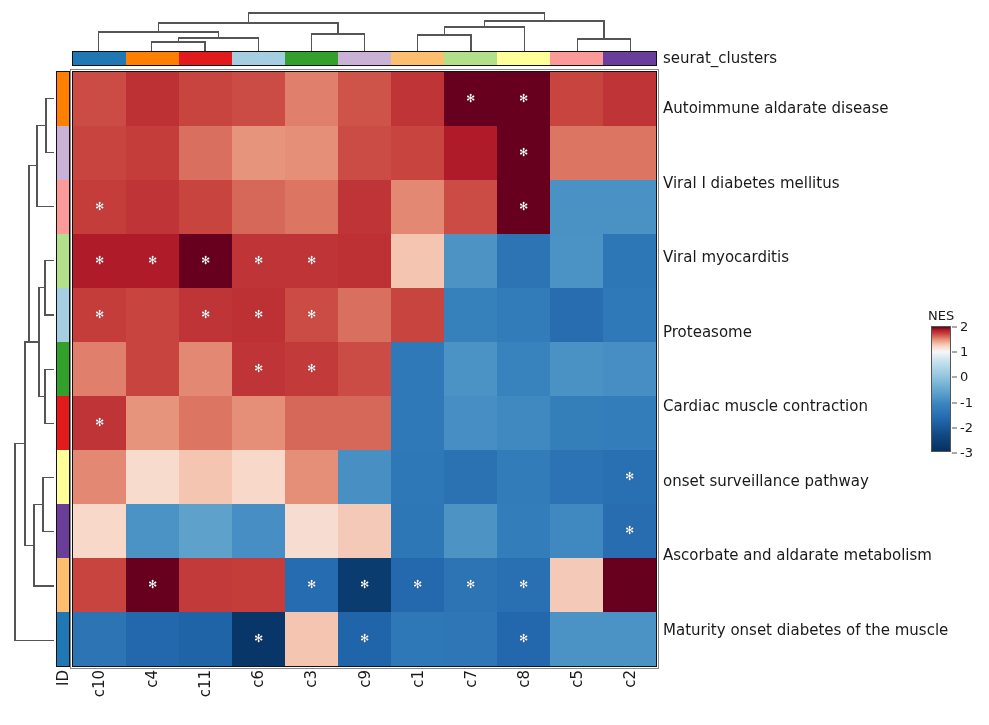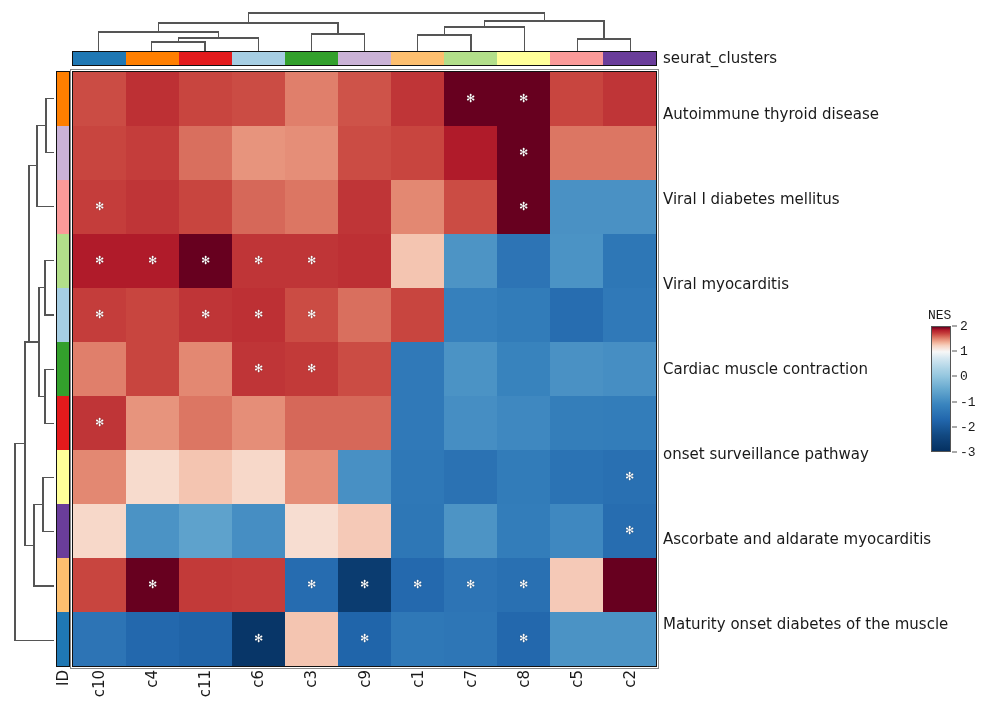--- a/index.html
+++ b/index.html
@@ -103,21 +103,21 @@
   #id-label{
     position:absolute;left:50px;top:670px;width:26px;height:55px;
     display:flex;justify-content:center;align-items:flex-start;
   }
   #id-label span{
     writing-mode:vertical-rl;transform:rotate(180deg);
     font-size:15px;color:#1a1a1a;padding-top:2px;
   }
 
   
-  #legend{position:absolute;left:928px;top:308px;width:60px;height:160px;font-family:Liberation Mono, monospace;}
+  #legend{position:absolute;left:928px;top:308px;width:60px;height:160px;}
   #legend-title{
     position:absolute;left:0;top:0;
     font-size:13px;color:#1a1a1a;white-space:nowrap;
   }
   #legend-bar{
     position:absolute;left:3px;top:18px;
     width:20px;height:126px;
     border:1px solid #555;
     box-sizing:border-box;
   }
@@ -398,26 +398,27 @@
       <div class="hcell" style="background: rgb(47, 120, 183);"></div>
       <div class="hcell" style="background: rgb(46, 118, 182);"></div>
       <div class="hcell" style="background: rgb(35, 104, 173);">
         <span class="star">✻</span>
       </div>
       <div class="hcell" style="background: rgb(75, 147, 197);"></div>
       <div class="hcell" style="background: rgb(75, 147, 197);"></div>
     </div>
 
   <div id="row-labels">
-      <div class="rl">Autoimmune thyroid disease</div>
+      <div class="rl">Autoimmune aldarate disease</div>
       <div class="rl">Viral I diabetes mellitus</div>
       <div class="rl">Viral myocarditis</div>
+      <div class="rl">Proteasome</div>
       <div class="rl">Cardiac muscle contraction</div>
       <div class="rl">onset surveillance pathway</div>
-      <div class="rl">Ascorbate and aldarate myocarditis</div>
+      <div class="rl">Ascorbate and aldarate metabolism</div>
       <div class="rl">Maturity onset diabetes of the muscle</div>
     </div>
 
   <div id="id-label">
     <span>ID</span>
   </div>
   <div id="col-labels">
       <div class="cl">
         <span>c10</span>
       </div>

